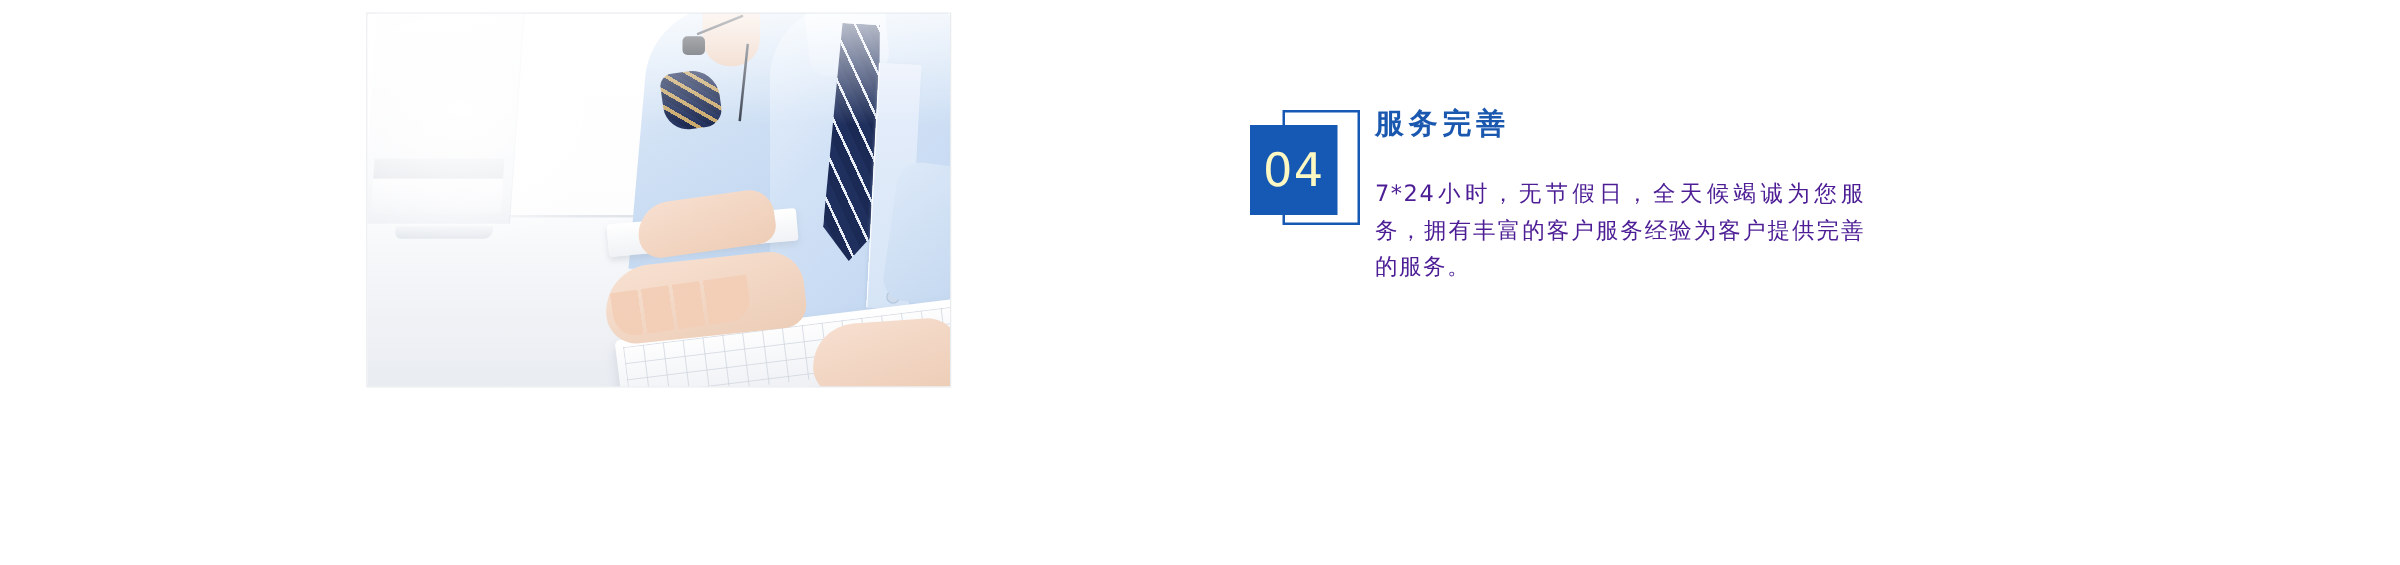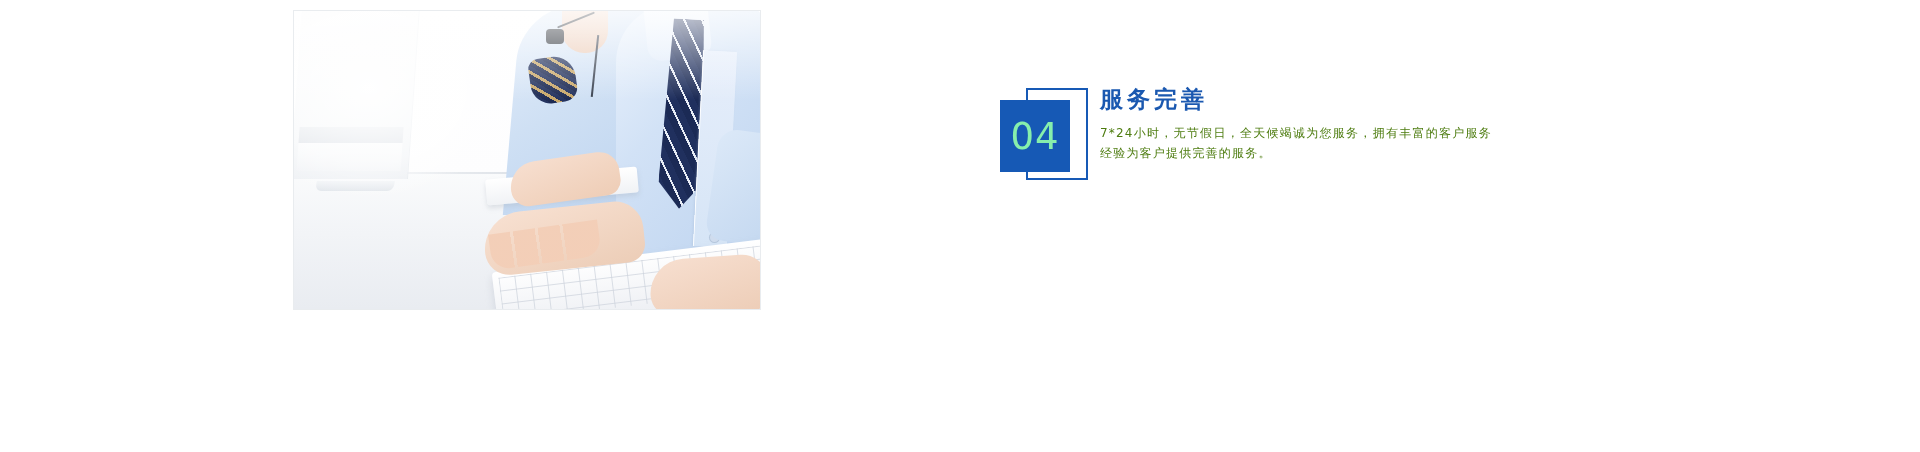--- a/index.html
+++ b/index.html
@@ -196,33 +196,33 @@
   .badge-outline {
     position:absolute; left:26px; top:0; width:62px; height:92px;
     border:2px solid #1659b5; background:#fff;
   }
   .badge-fill {
     position:absolute; left:0; top:12px; width:70px; height:72px;
     background:#1659b5;
     display:flex; align-items:center; justify-content:center;
   }
   .badge-num {
-    color:#86efac; font-size:37px; font-weight:400; letter-spacing:1px;
+    color:#fef9c3; font-size:37px; font-weight:400; letter-spacing:1px;
     font-family:"DejaVu Sans", sans-serif; line-height:1;
   }
 
   .text-col { position:absolute; left:100px; top:-2px; width:520px; }
   .title {
     color:#1a58b0; font-size:23px; font-weight:bold;
     letter-spacing:4px; line-height:1.18;
     font-family:"DejaVu Sans", sans-serif;
   }
   .desc {
-    margin-top:11px;
-    color:#4d7c0f; font-size:12px; line-height:1.62;
+    margin-top:28px;
+    color:#4c1d95; font-size:18px; line-height:1.62;
     letter-spacing:1.2px; width:392px;
     font-family:"DejaVu Sans", sans-serif;
     text-align:justify;
   }
 </style>
 </head>
 <body>
 
 <div class="page">
 

